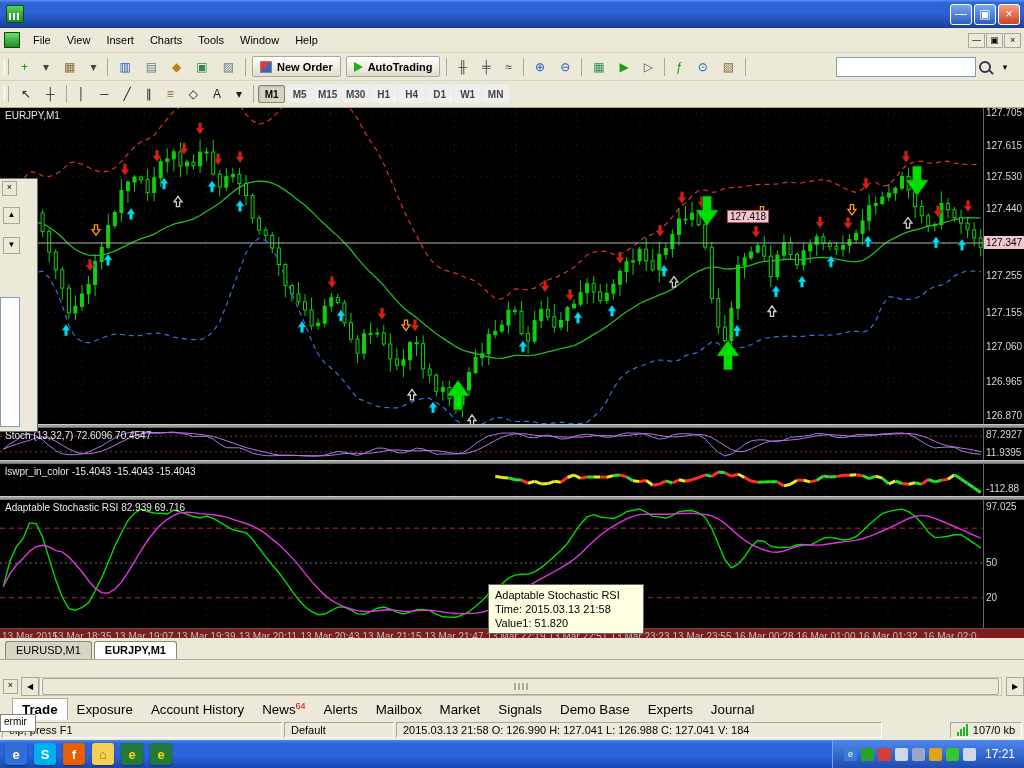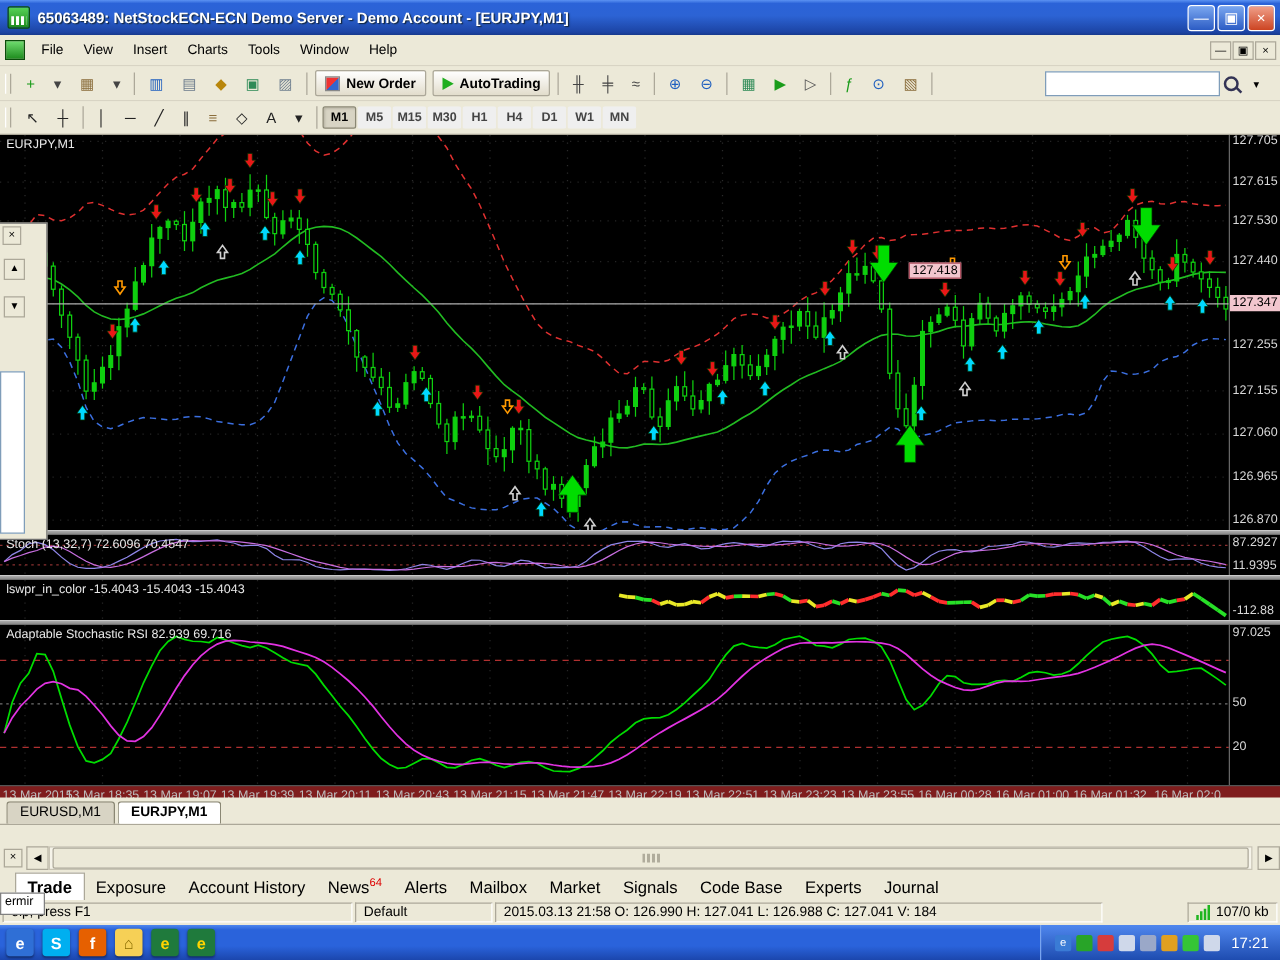--- a/index.html
+++ b/index.html
@@ -111,21 +111,20 @@
   .tooltip{position:absolute;left:488px;top:584px;width:142px;background:#ffffe1;border:1px solid #666;
     font-size:11px;padding:3px 6px;z-index:9;line-height:14px;}
 </style>
 </head>
 <body>
 
 <div class="screen">
 
   <div class="titlebar">
     <span class="title-icon"></span>
-    <span class="title-text">65063489: NetStockECN-ECN Demo Server - Demo Account - [EURJPY,M1]</span>
     <span class="win-buttons" id="win-buttons">
         <button class="win-btn">—</button>
         <button class="win-btn">▣</button>
         <button class="win-btn close">×</button>
       </span>
   </div>
 
   <div class="menubar">
     <span class="child-icon"></span>
     <span id="menu-items" style="display:flex;">
@@ -827,21 +826,21 @@
 
   <div class="term-tabs" id="term-tabs">
       <button class="ttab active">Trade</button>
       <button class="ttab" style="border: none; background: transparent;">Exposure</button>
       <button class="ttab" style="border: none; background: transparent;">Account History</button>
       <button class="ttab" style="border: none; background: transparent;">News<span class="badge">64</span></button>
       <button class="ttab" style="border: none; background: transparent;">Alerts</button>
       <button class="ttab" style="border: none; background: transparent;">Mailbox</button>
       <button class="ttab" style="border: none; background: transparent;">Market</button>
       <button class="ttab" style="border: none; background: transparent;">Signals</button>
-      <button class="ttab" style="border: none; background: transparent;">Code Base</button>
+      <button class="ttab" style="border: none; background: transparent;">Demo Base</button>
       <button class="ttab" style="border: none; background: transparent;">Experts</button>
       <button class="ttab" style="border: none; background: transparent;">Journal</button>
     </div>
 
   <div class="statusbar">
     <span class="sseg" style="width:280px;">elp, press F1</span>
     <span class="sseg" style="width:110px;">Default</span>
     <span class="sseg" style="width:486px;">2015.03.13 21:58  O: 126.990  H: 127.041  L: 126.988  C: 127.041  V: 184</span>
     <span style="flex:1;"></span>
     <span class="sseg">
@@ -881,14 +880,19 @@
 
   <div class="left-frag">
     <span class="lf-close">×</span>
     <span class="lf-arrow" style="top:28px;">▲</span>
     <span class="lf-arrow" style="top:58px;">▼</span>
     <span class="lf-white"></span>
   </div>
 
   <div class="bottom-frag">ermir</div>
 
+  <div class="tooltip">
+    <div>Adaptable Stochastic RSI</div>
+    <div>Time: 2015.03.13 21:58</div>
+    <div>Value1: 51.820</div>
+  </div>
 
 </div>
 
 </body></html>

